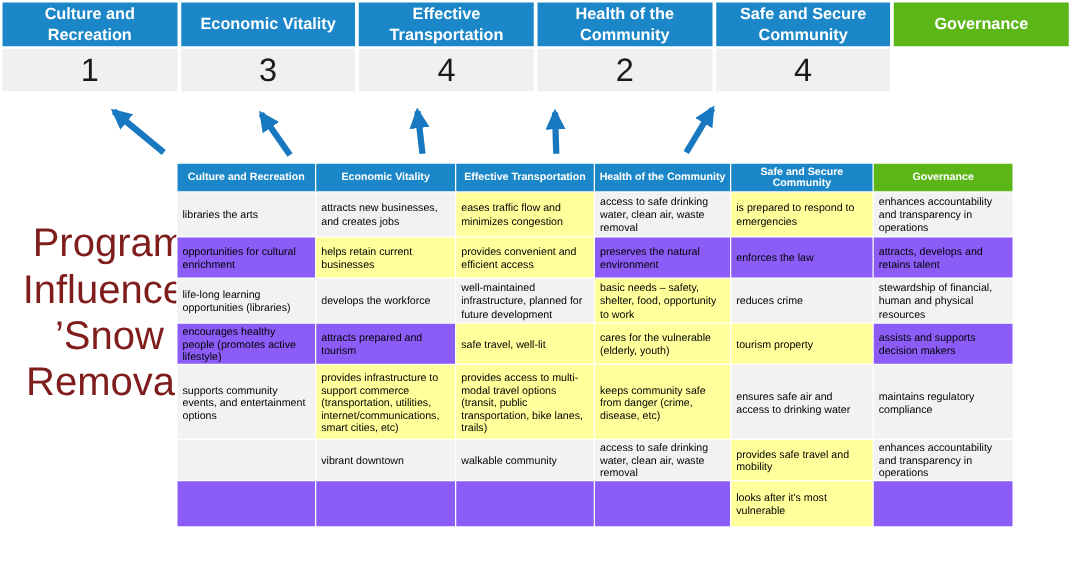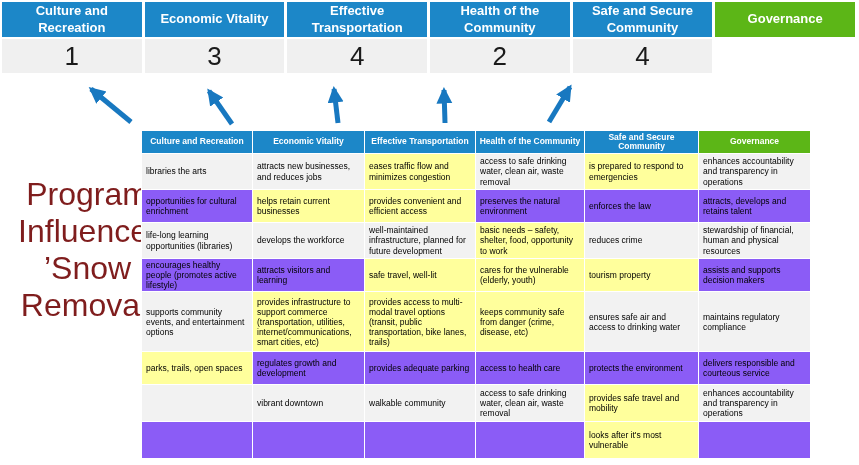--- a/index.html
+++ b/index.html
@@ -119,21 +119,21 @@
         <th class="blue">Economic Vitality</th>
         <th class="blue">Effective Transportation</th>
         <th class="blue">Health of the Community</th>
         <th class="blue">Safe and Secure Community</th>
         <th class="green">Governance</th>
       </tr>
   </thead>
   <tbody>
       <tr>
         <td class="band">libraries the arts</td>
-        <td class="band">attracts new businesses, and reduces jobs</td>
+        <td class="band">attracts new businesses, and creates jobs</td>
         <td class="hl">eases traffic flow and minimizes congestion</td>
         <td class="band">access to safe drinking water, clean air, waste removal</td>
         <td class="hl">is prepared to respond to emergencies</td>
         <td class="band">enhances accountability and transparency in operations</td>
       </tr>
       <tr>
         <td class="plain">opportunities for cultural enrichment</td>
         <td class="hl">helps retain current businesses</td>
         <td class="hl">provides convenient and efficient access</td>
         <td class="plain">preserves the natural environment</td>
@@ -143,41 +143,33 @@
       <tr>
         <td class="band">life-long learning opportunities (libraries)</td>
         <td class="band">develops the workforce</td>
         <td class="band">well-maintained infrastructure, planned for future development</td>
         <td class="hl">basic needs – safety, shelter, food, opportunity to work</td>
         <td class="band">reduces crime</td>
         <td class="band">stewardship of financial, human and physical resources</td>
       </tr>
       <tr>
         <td class="plain">encourages healthy people (promotes active lifestyle)</td>
-        <td class="plain">attracts visitors and learning</td>
+        <td class="plain">attracts prepared and tourism</td>
         <td class="hl">safe travel, well-lit</td>
         <td class="hl">cares for the vulnerable (elderly, youth)</td>
         <td class="hl">tourism property</td>
         <td class="plain">assists and supports decision makers</td>
       </tr>
       <tr>
         <td class="band">supports community events, and entertainment options</td>
         <td class="hl">provides infrastructure to support commerce (transportation, utilities, internet/communications, smart cities, etc)</td>
         <td class="hl">provides access to multi-modal travel options (transit, public transportation, bike lanes, trails)</td>
         <td class="hl">keeps community safe from danger (crime, disease, etc)</td>
         <td class="band">ensures safe air and access to drinking water</td>
         <td class="band">maintains regulatory compliance</td>
-      </tr>
-      <tr>
-        <td class="hl">parks, trails, open spaces</td>
-        <td class="plain">regulates growth and development</td>
-        <td class="plain">provides adequate parking</td>
-        <td class="plain">access to health care</td>
-        <td class="plain">protects the environment</td>
-        <td class="plain">delivers responsible and courteous service</td>
       </tr>
       <tr>
         <td class="band"></td>
         <td class="band">vibrant downtown</td>
         <td class="band">walkable community</td>
         <td class="band">access to safe drinking water, clean air, waste removal</td>
         <td class="hl">provides safe travel and mobility</td>
         <td class="band">enhances accountability and transparency in operations</td>
       </tr>
       <tr>

